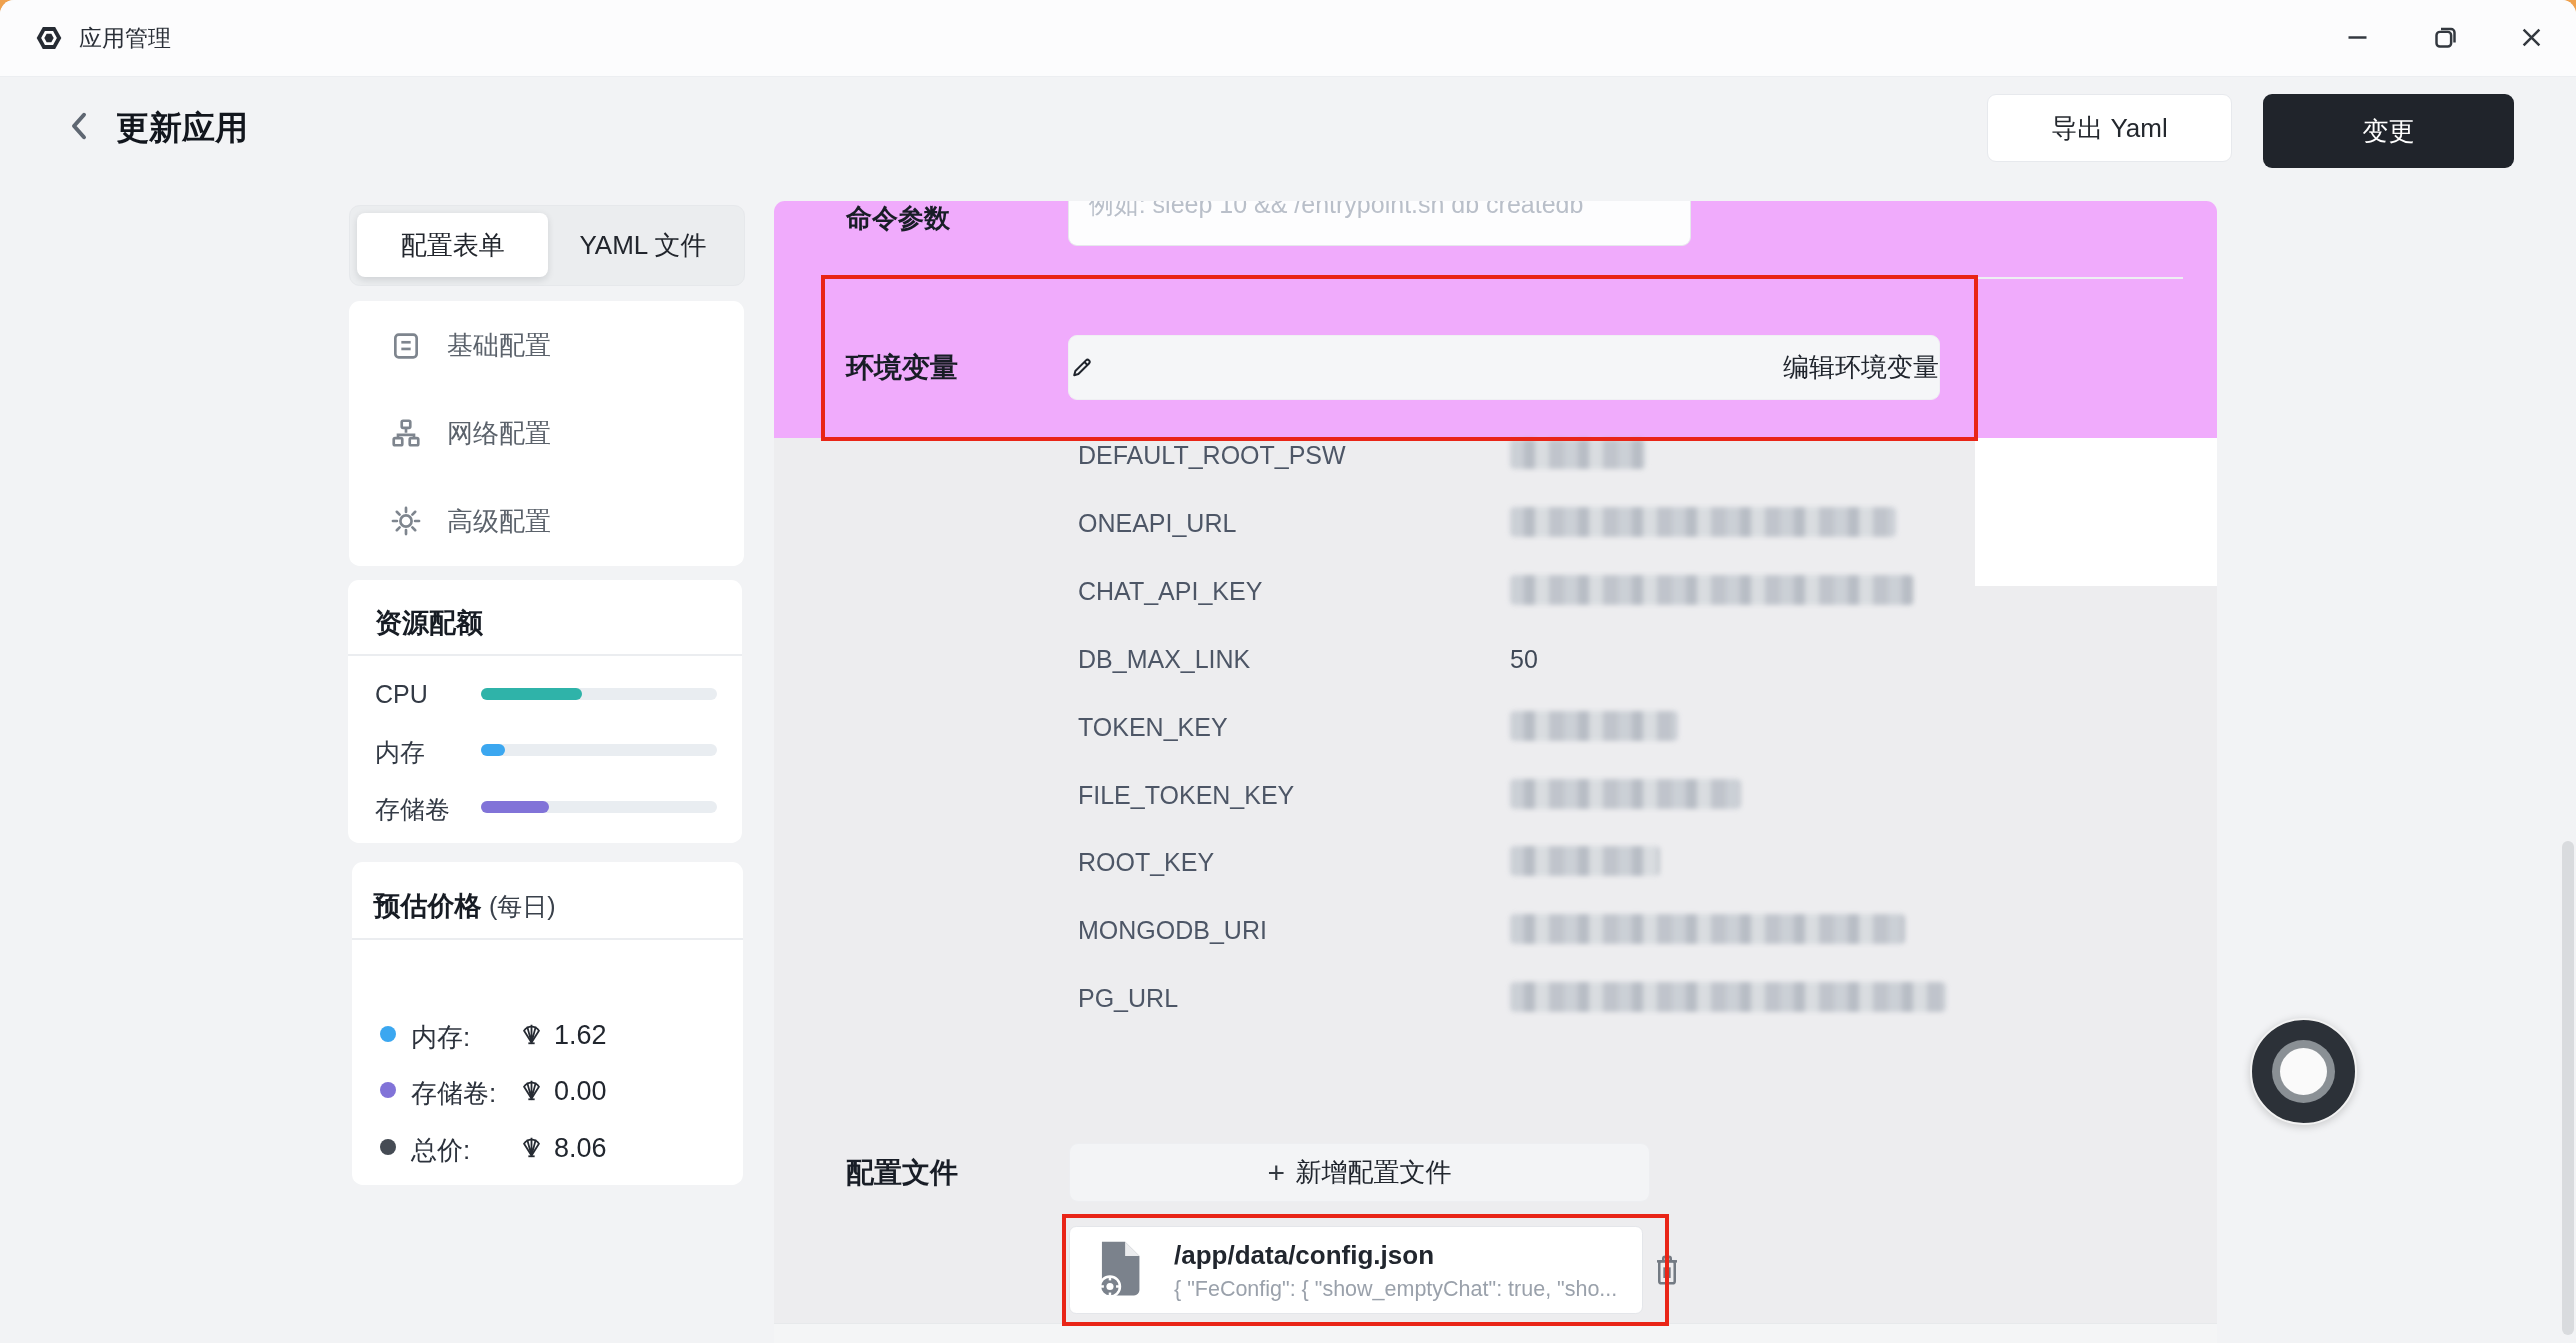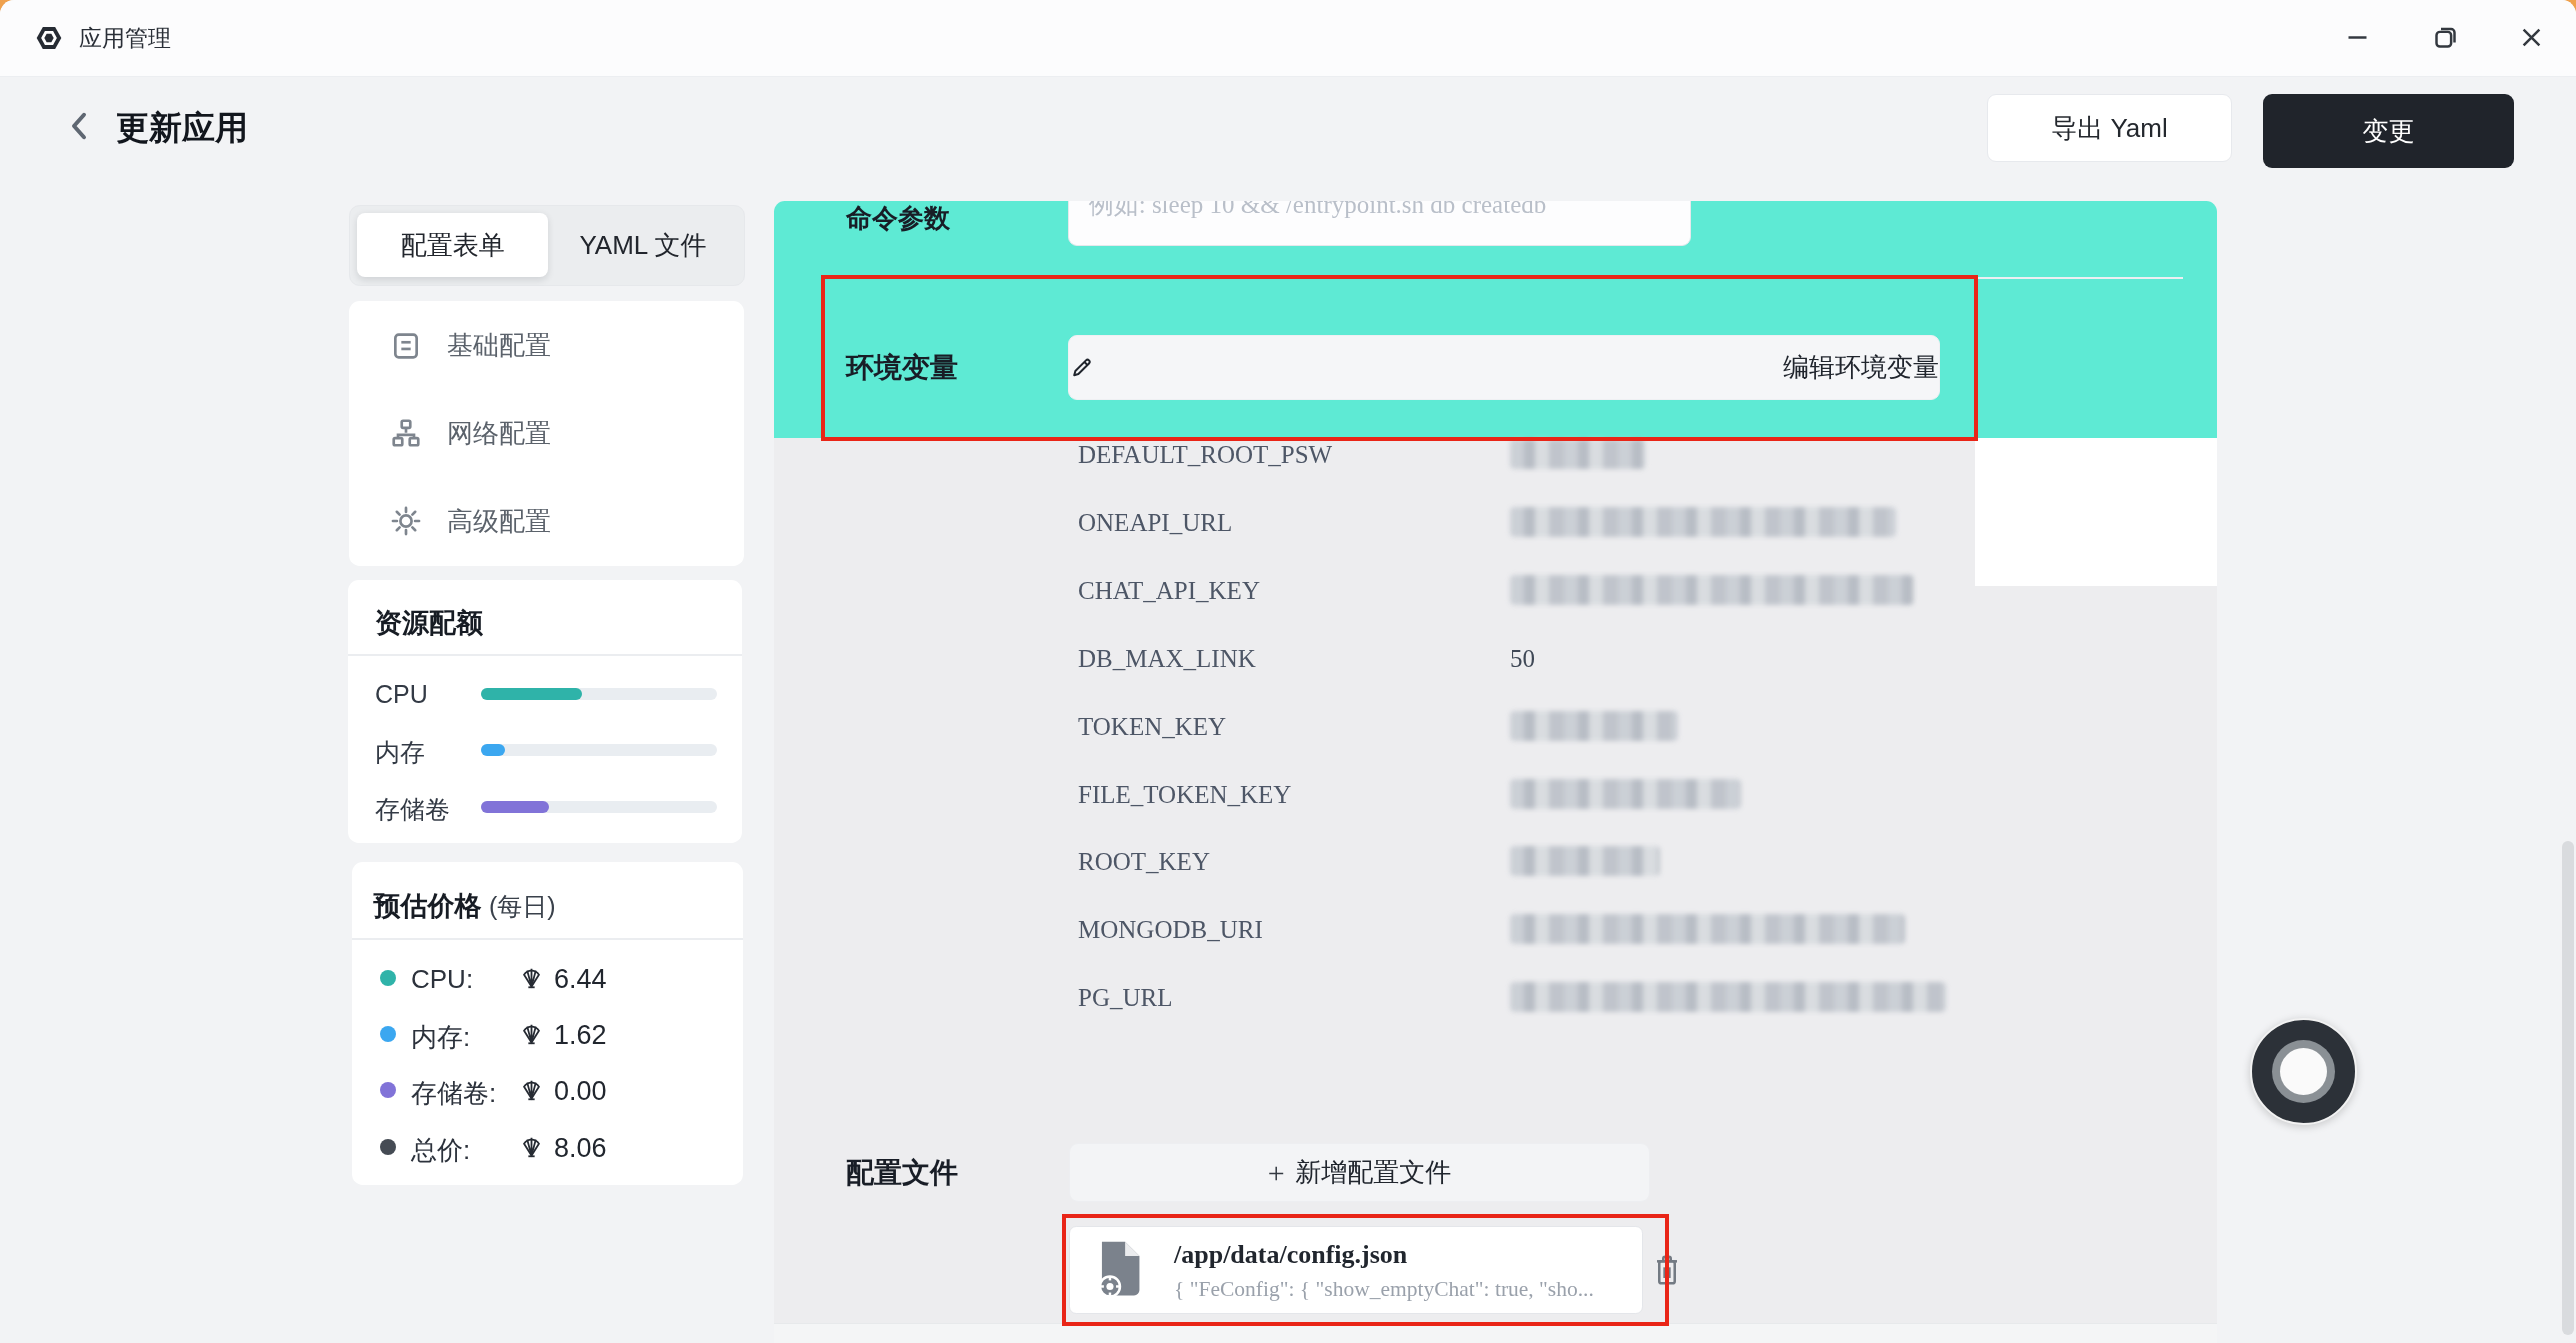--- a/index.html
+++ b/index.html
@@ -42,21 +42,21 @@
 
   #price-card{position:absolute;left:352px;top:862px;width:391px;height:323px;}
   #price-subtitle{font-weight:normal;font-size:25px;color:#3A414B;}
   .price-row{position:absolute;left:0;width:100%;height:38px;}
   .price-dot{position:absolute;left:28px;top:10.7px;width:16px;height:16px;border-radius:50%;}
   .price-label{position:absolute;left:59px;top:4.5px;font-size:26px;color:#2C323C;}
   .price-shell{position:absolute;left:166px;top:5.4px;width:27px;height:27px;color:#262B33;}
   .price-value{position:absolute;left:202px;top:4.5px;font-size:27px;color:#21262E;}
 
   
-  #main-card{position:absolute;left:774px;top:201px;width:1443px;height:1142px;background:#5eead4;border-radius:10.7px 10.7px 0 0;overflow:hidden;font-family:Liberation Serif, serif;}
+  #main-card{position:absolute;left:774px;top:201px;width:1443px;height:1142px;background:#f0abfc;border-radius:10.7px 10.7px 0 0;overflow:hidden;}
   #cmd-label{position:absolute;left:72px;top:0px;font-size:26px;font-weight:bold;color:#181D26;}
   #cmd-input{position:absolute;left:294px;top:-38px;width:621px;height:81px;background:#FDFDFE;border:1.8px solid #E6E8EC;border-radius:9px;
     display:flex;align-items:center;}
   #cmd-input .ph{margin-left:19.7px;font-size:25px;color:#B9BFC9;white-space:nowrap;}
   #env-divider{position:absolute;left:49px;top:76px;width:1360px;height:1.8px;background:#EDEFF2;}
   #env-label{position:absolute;left:72px;top:148px;font-size:28px;font-weight:bold;color:#181D26;}
   #env-edit-btn{position:absolute;left:294px;top:134px;width:870px;height:63px;background:#F5F6F8;border:0.9px solid #EFF0F3;border-radius:9px;
     display:flex;align-items:center;justify-content:space-between;font-size:26px;color:#20252D;cursor:pointer;}
   #env-edit-btn svg{margin-right:12.5px;}
 
@@ -199,30 +199,20 @@
         </div>
     </div>
   </div>
 
   <div id="price-card" class="card">
     <div class="card-title" style="top:26px;left:21.5px;">
       <span>预估价格</span> <span id="price-subtitle">(每日)</span>
     </div>
     <div class="card-divider" style="top:76px;"></div>
 
-    <div class="price-row" style="top:97px;">
-      <span class="price-dot" style="background: rgb(47, 179, 169);"></span>
-      <span class="price-label">CPU:</span>
-      <svg class="price-shell" viewBox="0 0 24 24" fill="none" stroke="currentColor" stroke-width="1.6">
-        <path d="M12 20 L5.4 9.5 A7.8 7.8 0 0 1 18.6 9.5 Z"></path>
-          <path d="M12 20 L8.2 5.9 M12 20 L12 4.2 M12 20 L15.8 5.9"></path>
-          <path d="M9.2 20.7 h5.6"></path>
-      </svg>
-      <span class="price-value">6.44</span>
-    </div>
     <div class="price-row" style="top:153px;">
       <span class="price-dot" style="background: rgb(59, 167, 240);"></span>
       <span class="price-label">内存:</span>
       <svg class="price-shell" viewBox="0 0 24 24" fill="none" stroke="currentColor" stroke-width="1.6">
         <path d="M12 20 L5.4 9.5 A7.8 7.8 0 0 1 18.6 9.5 Z"></path>
           <path d="M12 20 L8.2 5.9 M12 20 L12 4.2 M12 20 L15.8 5.9"></path>
           <path d="M9.2 20.7 h5.6"></path>
       </svg>
       <span class="price-value">1.62</span>
     </div>

